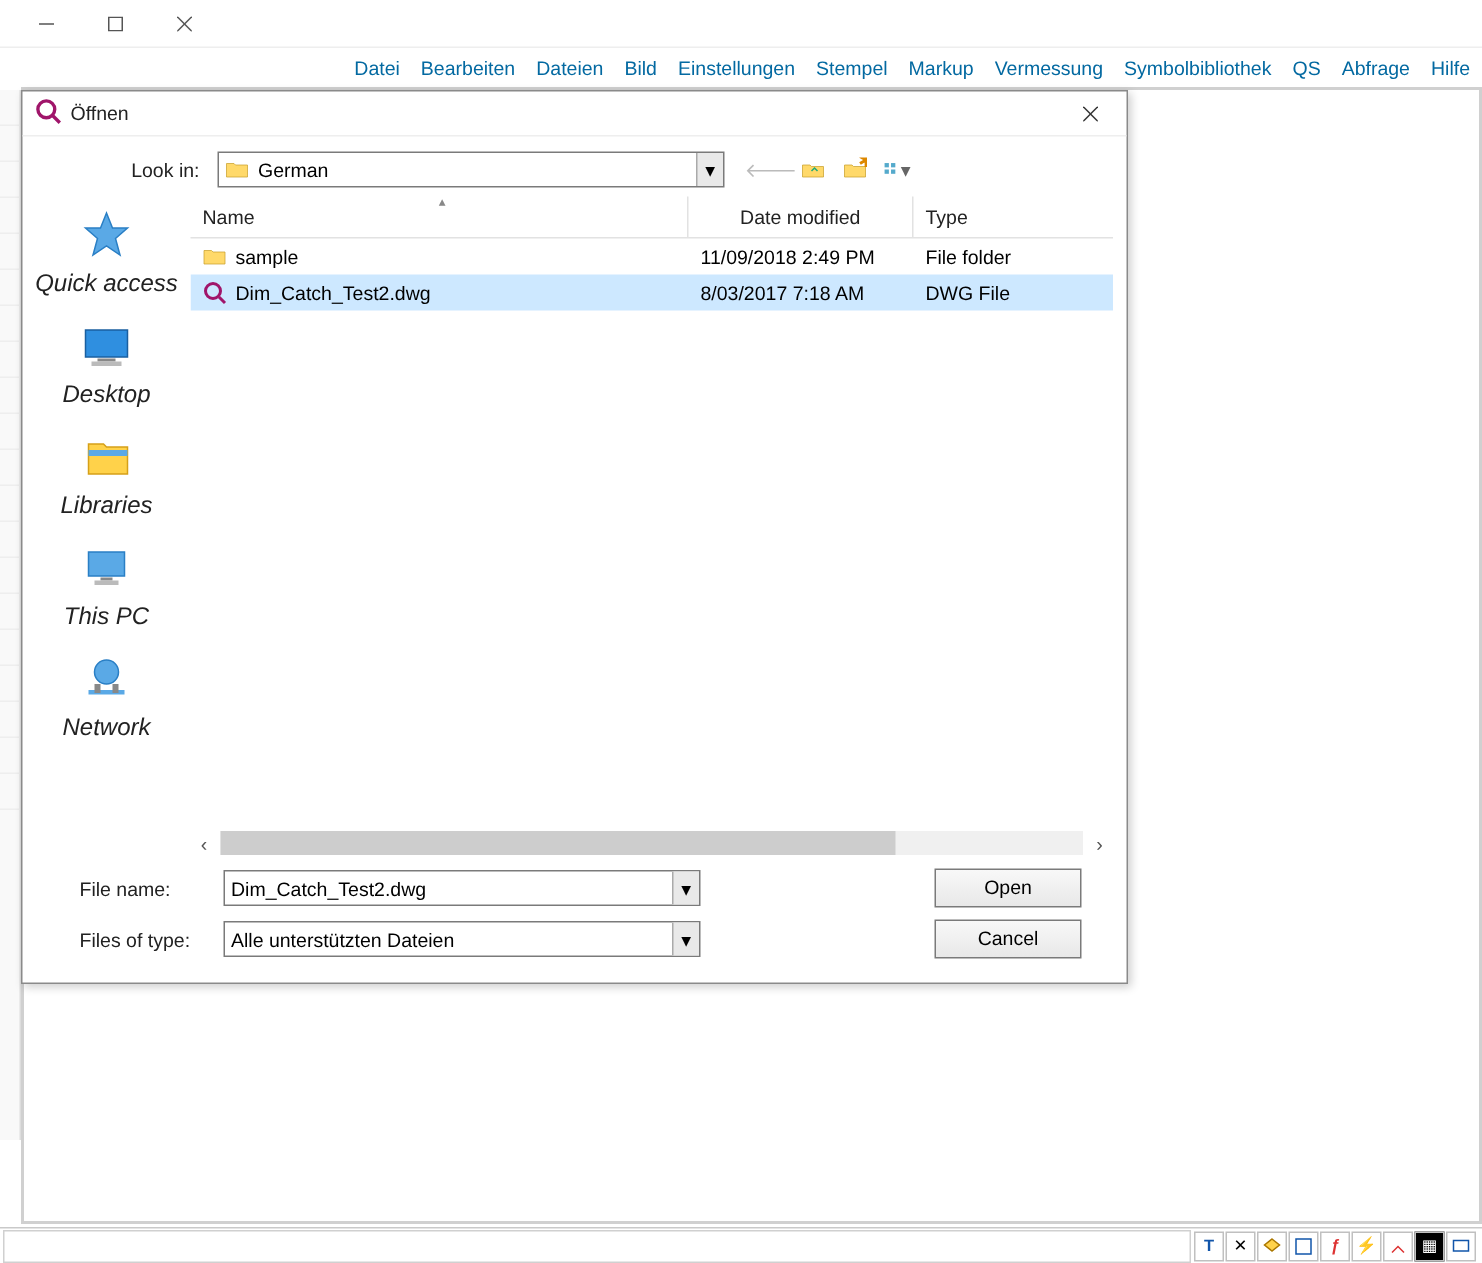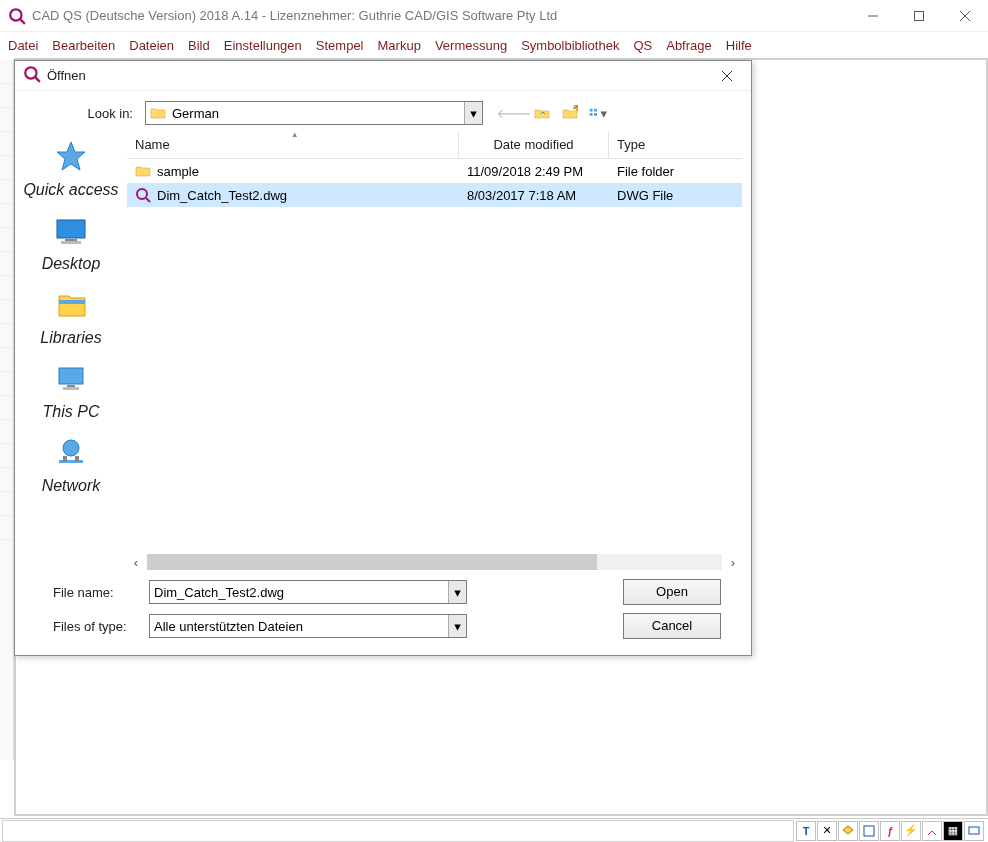--- a/index.html
+++ b/index.html
@@ -6,21 +6,21 @@
 body { width: 988px; height: 842px; background: #fff; position: relative; overflow: hidden; }
 
 
 .titlebar { height: 32px; display: flex; align-items: center; justify-content: space-between; border-bottom: 1px solid #eee; padding-left: 8px; }
 .titlebar-left { display: flex; align-items: center; gap: 6px; color: #777; }
 .titlebar-icon { width: 18px; height: 18px; }
 .win-controls { display: flex; }
 .win-btn { width: 46px; height: 32px; display: flex; align-items: center; justify-content: center; color: #666; }
 
 
-.menubar { height: 26px; display: flex; align-items: center; gap: 14px; padding: 0 8px; color: #7f1d1d; }
+.menubar { height: 26px; display: flex; align-items: center; gap: 14px; padding: 0 8px; color: #0369a1; justify-content: flex-end; }
 .menubar span { cursor: default; }
 
 
 .left-strip { position: absolute; top: 60px; left: 0; width: 14px; height: 700px; border-right: 1px solid #ddd; background: #f9f9f9; overflow: hidden; }
 .left-strip div { height: 24px; border-bottom: 1px solid #eee; }
 
 
 .canvas-area { position: absolute; top: 58px; left: 14px; right: 0; bottom: 26px; border: 2px solid #d0d0d0; background: #fff; }
 
 
@@ -82,29 +82,20 @@
 .status-right { display: flex; gap: 1px; padding-right: 4px; }
 .stat-ic { width: 20px; height: 20px; border: 1px solid #c0c0c0; display: flex; align-items: center; justify-content: center; font-size: 11px; background: #fff; }
 
 
 .folder-svg { fill: #ffd96a; stroke: #caa22e; stroke-width: 0.5; }
 </style>
 </head>
 <body>
 
 <div class="titlebar">
-  <div class="titlebar-left">
-    <span class="titlebar-icon">
-      <svg viewBox="0 0 16 16" width="18" height="18">
-          <circle cx="7" cy="7" r="5" fill="none" stroke="#a0156a" stroke-width="2"></circle>
-          <line x1="11" y1="11" x2="15" y2="15" stroke="#a0156a" stroke-width="2"></line>
-        </svg>
-    </span>
-    <span>CAD QS (Deutsche Version) 2018 A.14 - Lizenznehmer: Guthrie CAD/GIS Software Pty Ltd</span>
-  </div>
   <div class="win-controls">
     <div class="win-btn">
         <svg width="10" height="10">
           <line x1="0" y1="5" x2="10" y2="5" stroke="#555"></line>
         </svg>
       </div>
     <div class="win-btn">
         <svg width="10" height="10">
           <rect x="0.5" y="0.5" width="9" height="9" fill="none" stroke="#555"></rect>
         </svg>

